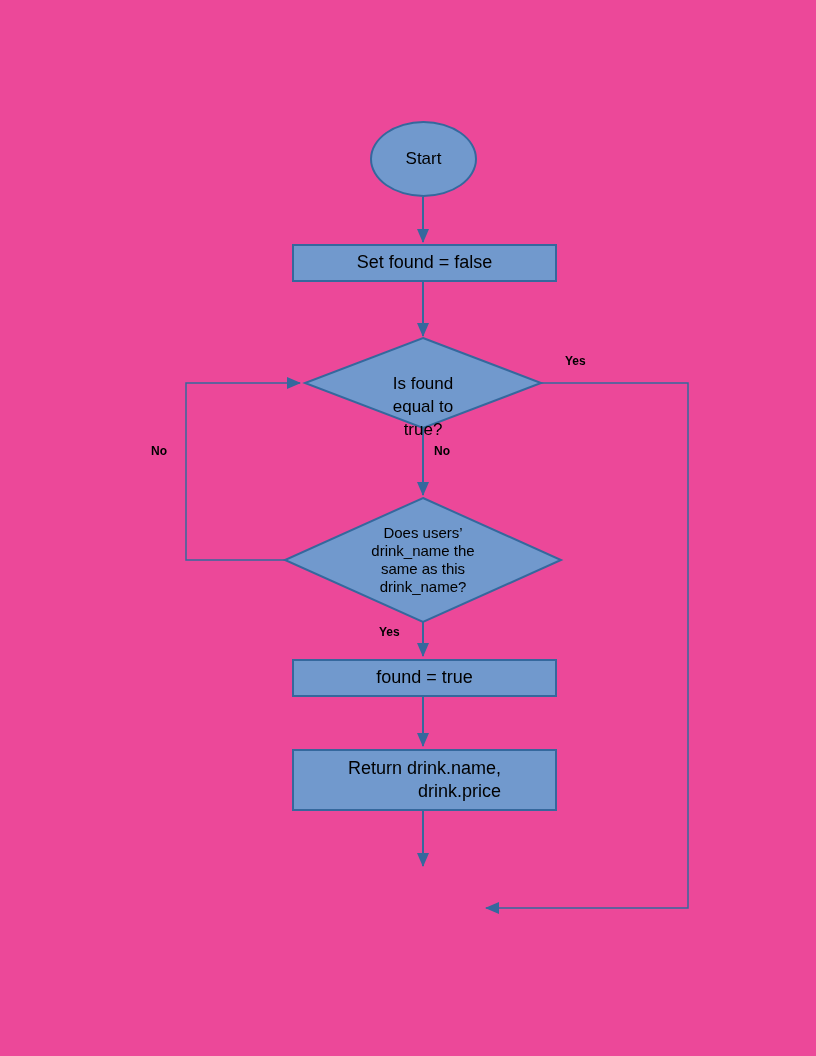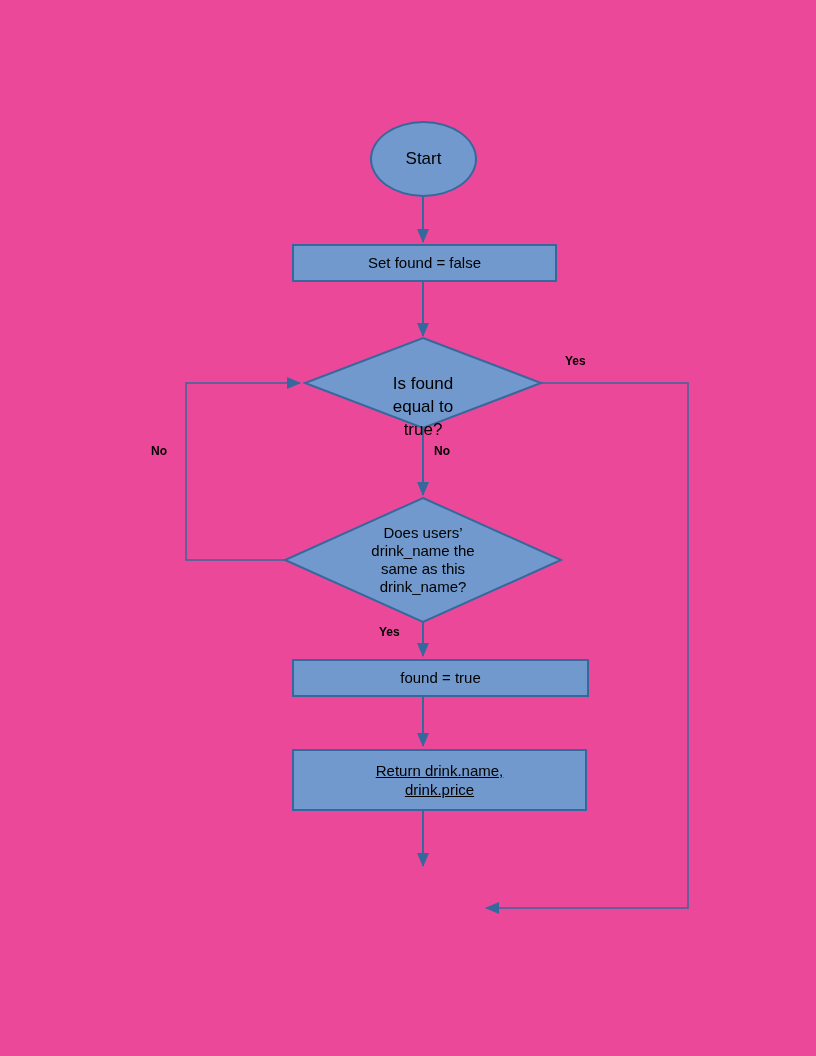--- a/index.html
+++ b/index.html
@@ -33,21 +33,22 @@
     justify-content: center;
     text-align: center;
     white-space: pre-line;
     line-height: 1.3;
   }
   .terminator {
     border-radius: 50%;
     font-size: 17px;
   }
   .process {
-    font-size: 15px;
+    font-size: 18px;
+    text-align: right;
   }
   .diamond-label {
     position: absolute;
     display: flex;
     align-items: center;
     justify-content: center;
     text-align: center;
     white-space: pre-line;
   }
   .diamond-label.big {
@@ -103,25 +104,25 @@
 
   <div class="diamond-label big" style="left:348px; top:349px; width:150px; height:69px;">Is found
 equal to
 true?</div>
 
   <div class="diamond-label small" style="left:338px; top:524px; width:170px; height:72px;">Does users’
 drink_name the
 same as this
 drink_name?</div>
 
-  <div class="node process" style="left:292px; top:659px; width:297px; height:38px;">
+  <div class="node process" style="left:292px; top:659px; width:265px; height:38px;">
     <span>found = true</span>
   </div>
 
-  <div class="node process" style="left:292px; top:749px; width:295px; height:62px;text-decoration:underline;">
+  <div class="node process" style="left:292px; top:749px; width:265px; height:62px;">
     <span>Return drink.name,
 drink.price</span>
   </div>
 
 
   <div class="edge-label" style="left:565px; top:354px;">Yes</div>
   <div class="edge-label" style="left:434px; top:444px;">No</div>
   <div class="edge-label" style="left:151px; top:444px;">No</div>
   <div class="edge-label" style="left:379px; top:625px;">Yes</div>
 

